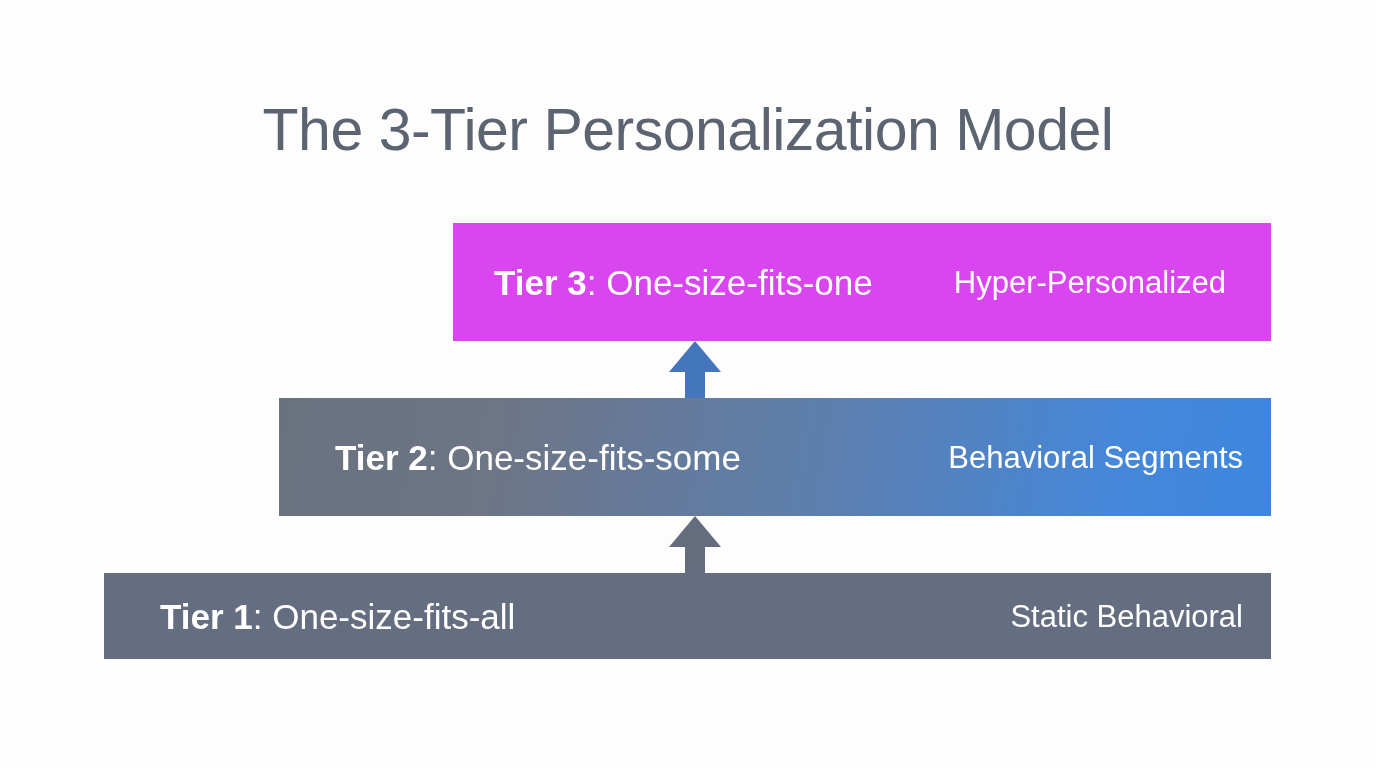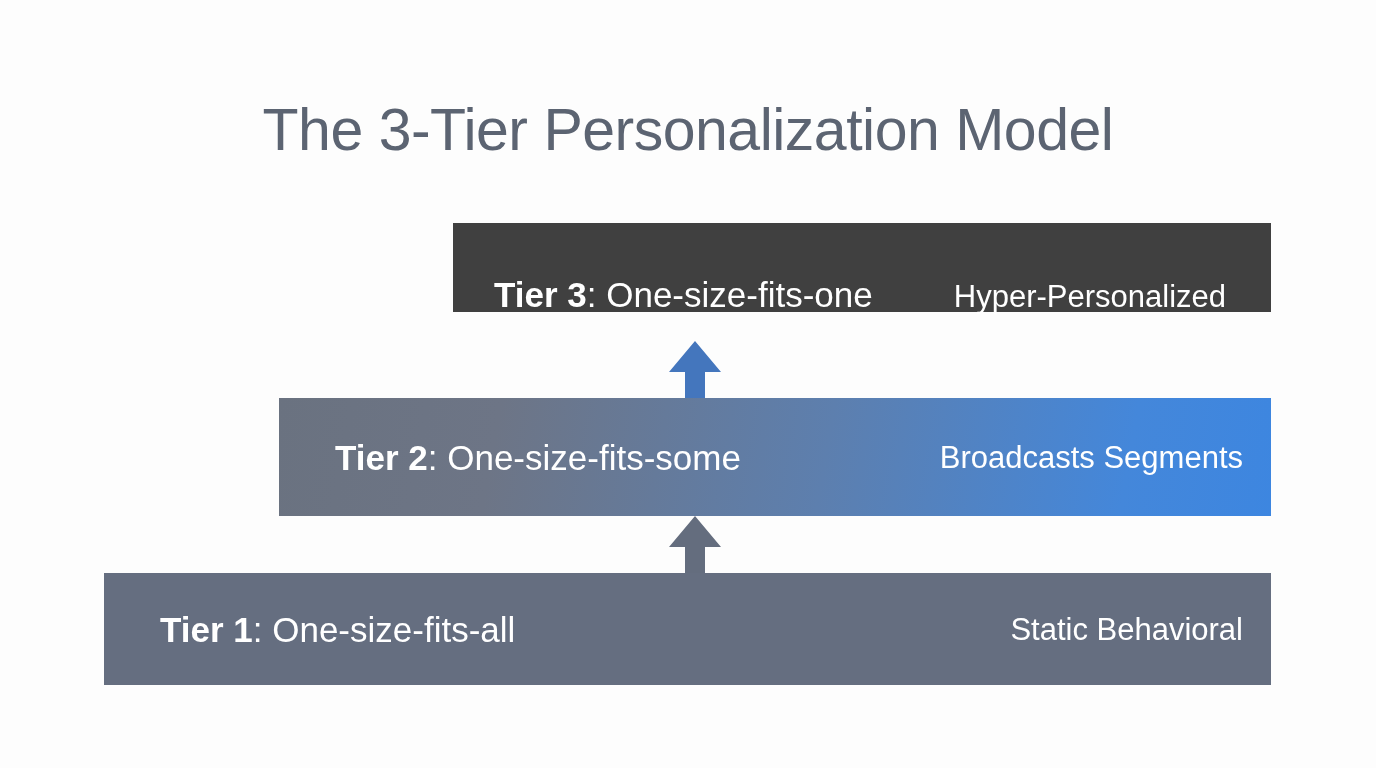--- a/index.html
+++ b/index.html
@@ -44,41 +44,40 @@
     align-items: center;
     justify-content: space-between;
     box-sizing: border-box;
     color: #ffffff;
   }
 
   #tier-3-bar {
     left: 453px;
     top: 223px;
     width: 818px;
-    height: 89px;
-    background: #404040;
+    height: 118px;
+    background: #d946ef;
     padding: 0 41px 0 41px;
-    align-items: flex-end;
   }
 
   #tier-2-bar {
     left: 279px;
     top: 398px;
     width: 992px;
     height: 118px;
     background: linear-gradient(100deg, #6a7280 0%, #6d7586 22%, #5d7fae 55%, #4487da 85%, #3d86e0 100%);
     padding: 0 28px 0 56px;
     gap: 48px;
   }
 
   #tier-1-bar {
     left: 104px;
     top: 573px;
     width: 1167px;
-    height: 112px;
+    height: 86px;
     background: #656e80;
     padding: 0 28px 0 56px;
   }
 
   .tier-main-label {
     font-size: 35px;
     font-weight: 400;
     white-space: nowrap;
     line-height: 1;
   }
@@ -131,21 +130,21 @@
   <div class="tier-arrow" id="arrow-tier2-to-tier3">
     <svg viewBox="0 0 52 57" preserveAspectRatio="none" aria-hidden="true">
       <polygon points="26,0 52,31 36,31 36,57 16,57 16,31 0,31" fill="#4476bd"></polygon>
     </svg>
   </div>
 
   <div class="tier-bar" id="tier-2-bar">
     <div class="tier-main-label">
       <span class="tier-key">Tier 2</span><span>: </span><span>One-size-fits-some</span>
     </div>
-    <div class="tier-side-label">Broadcasts Segments</div>
+    <div class="tier-side-label">Behavioral Segments</div>
   </div>
 
   <div class="tier-arrow" id="arrow-tier1-to-tier2">
     <svg viewBox="0 0 52 57" preserveAspectRatio="none" aria-hidden="true">
       <polygon points="26,0 52,31 36,31 36,57 16,57 16,31 0,31" fill="#646d7e"></polygon>
     </svg>
   </div>
 
   <div class="tier-bar" id="tier-1-bar">
     <div class="tier-main-label">

